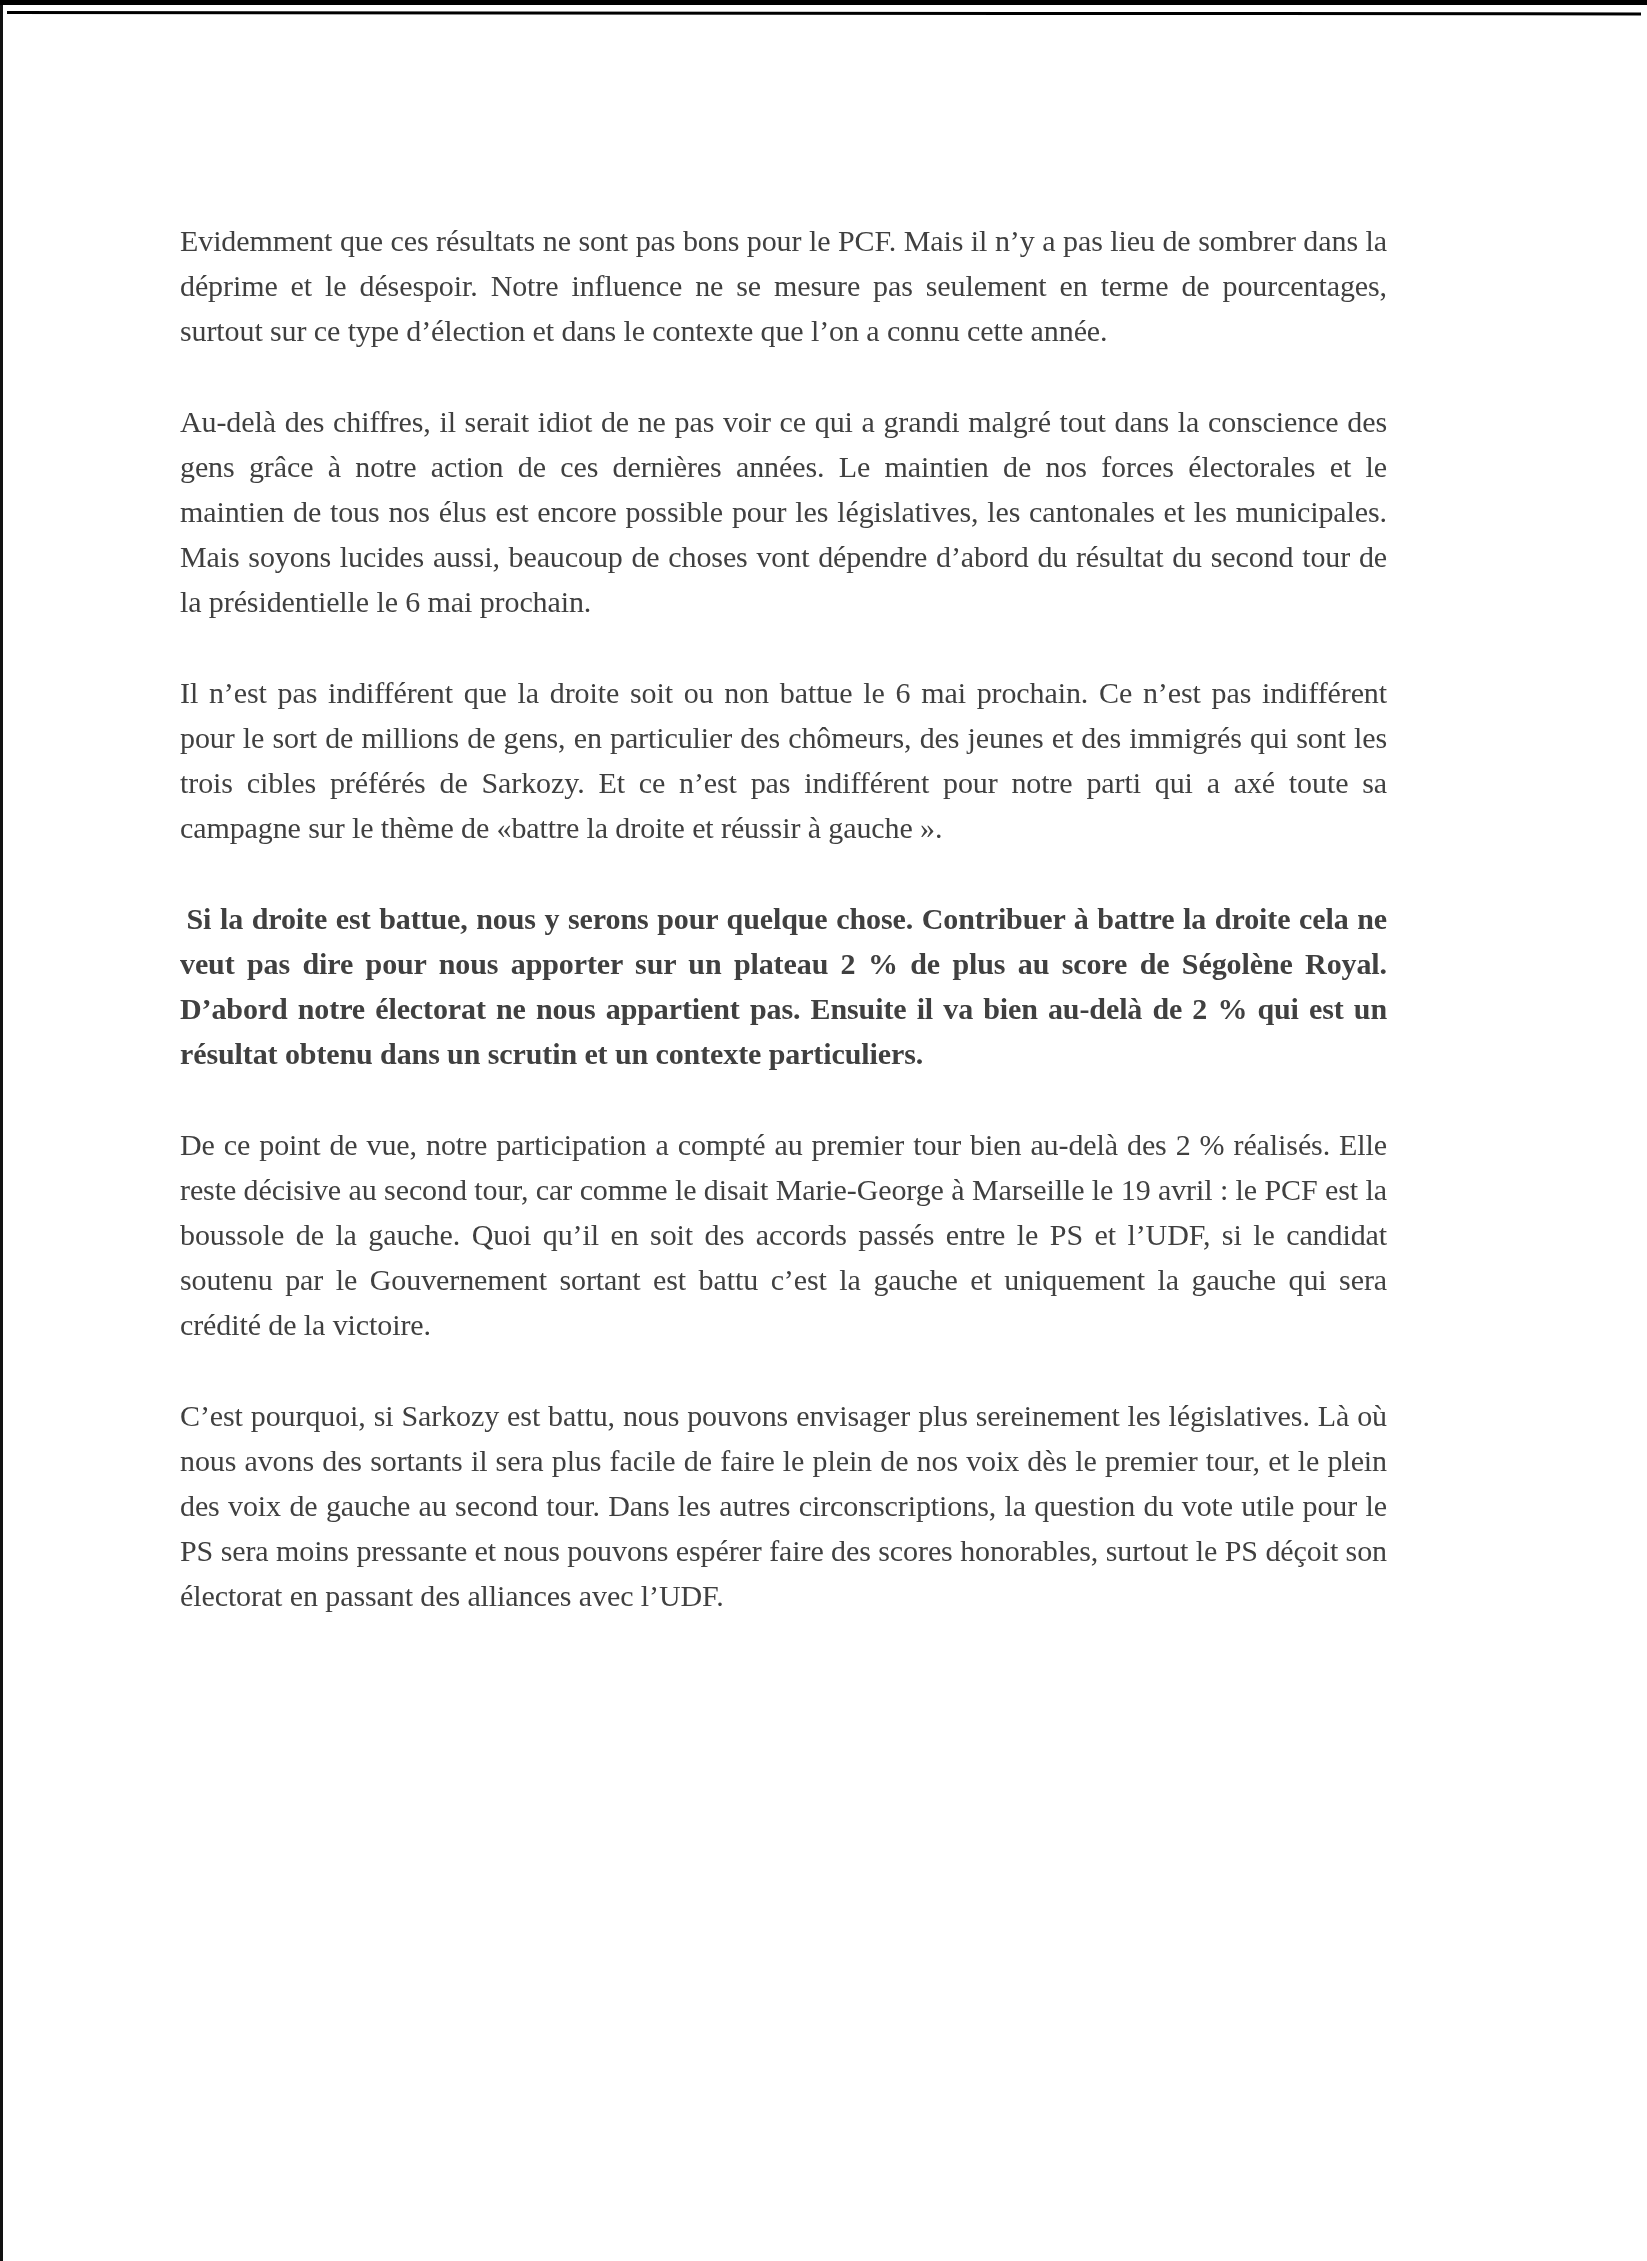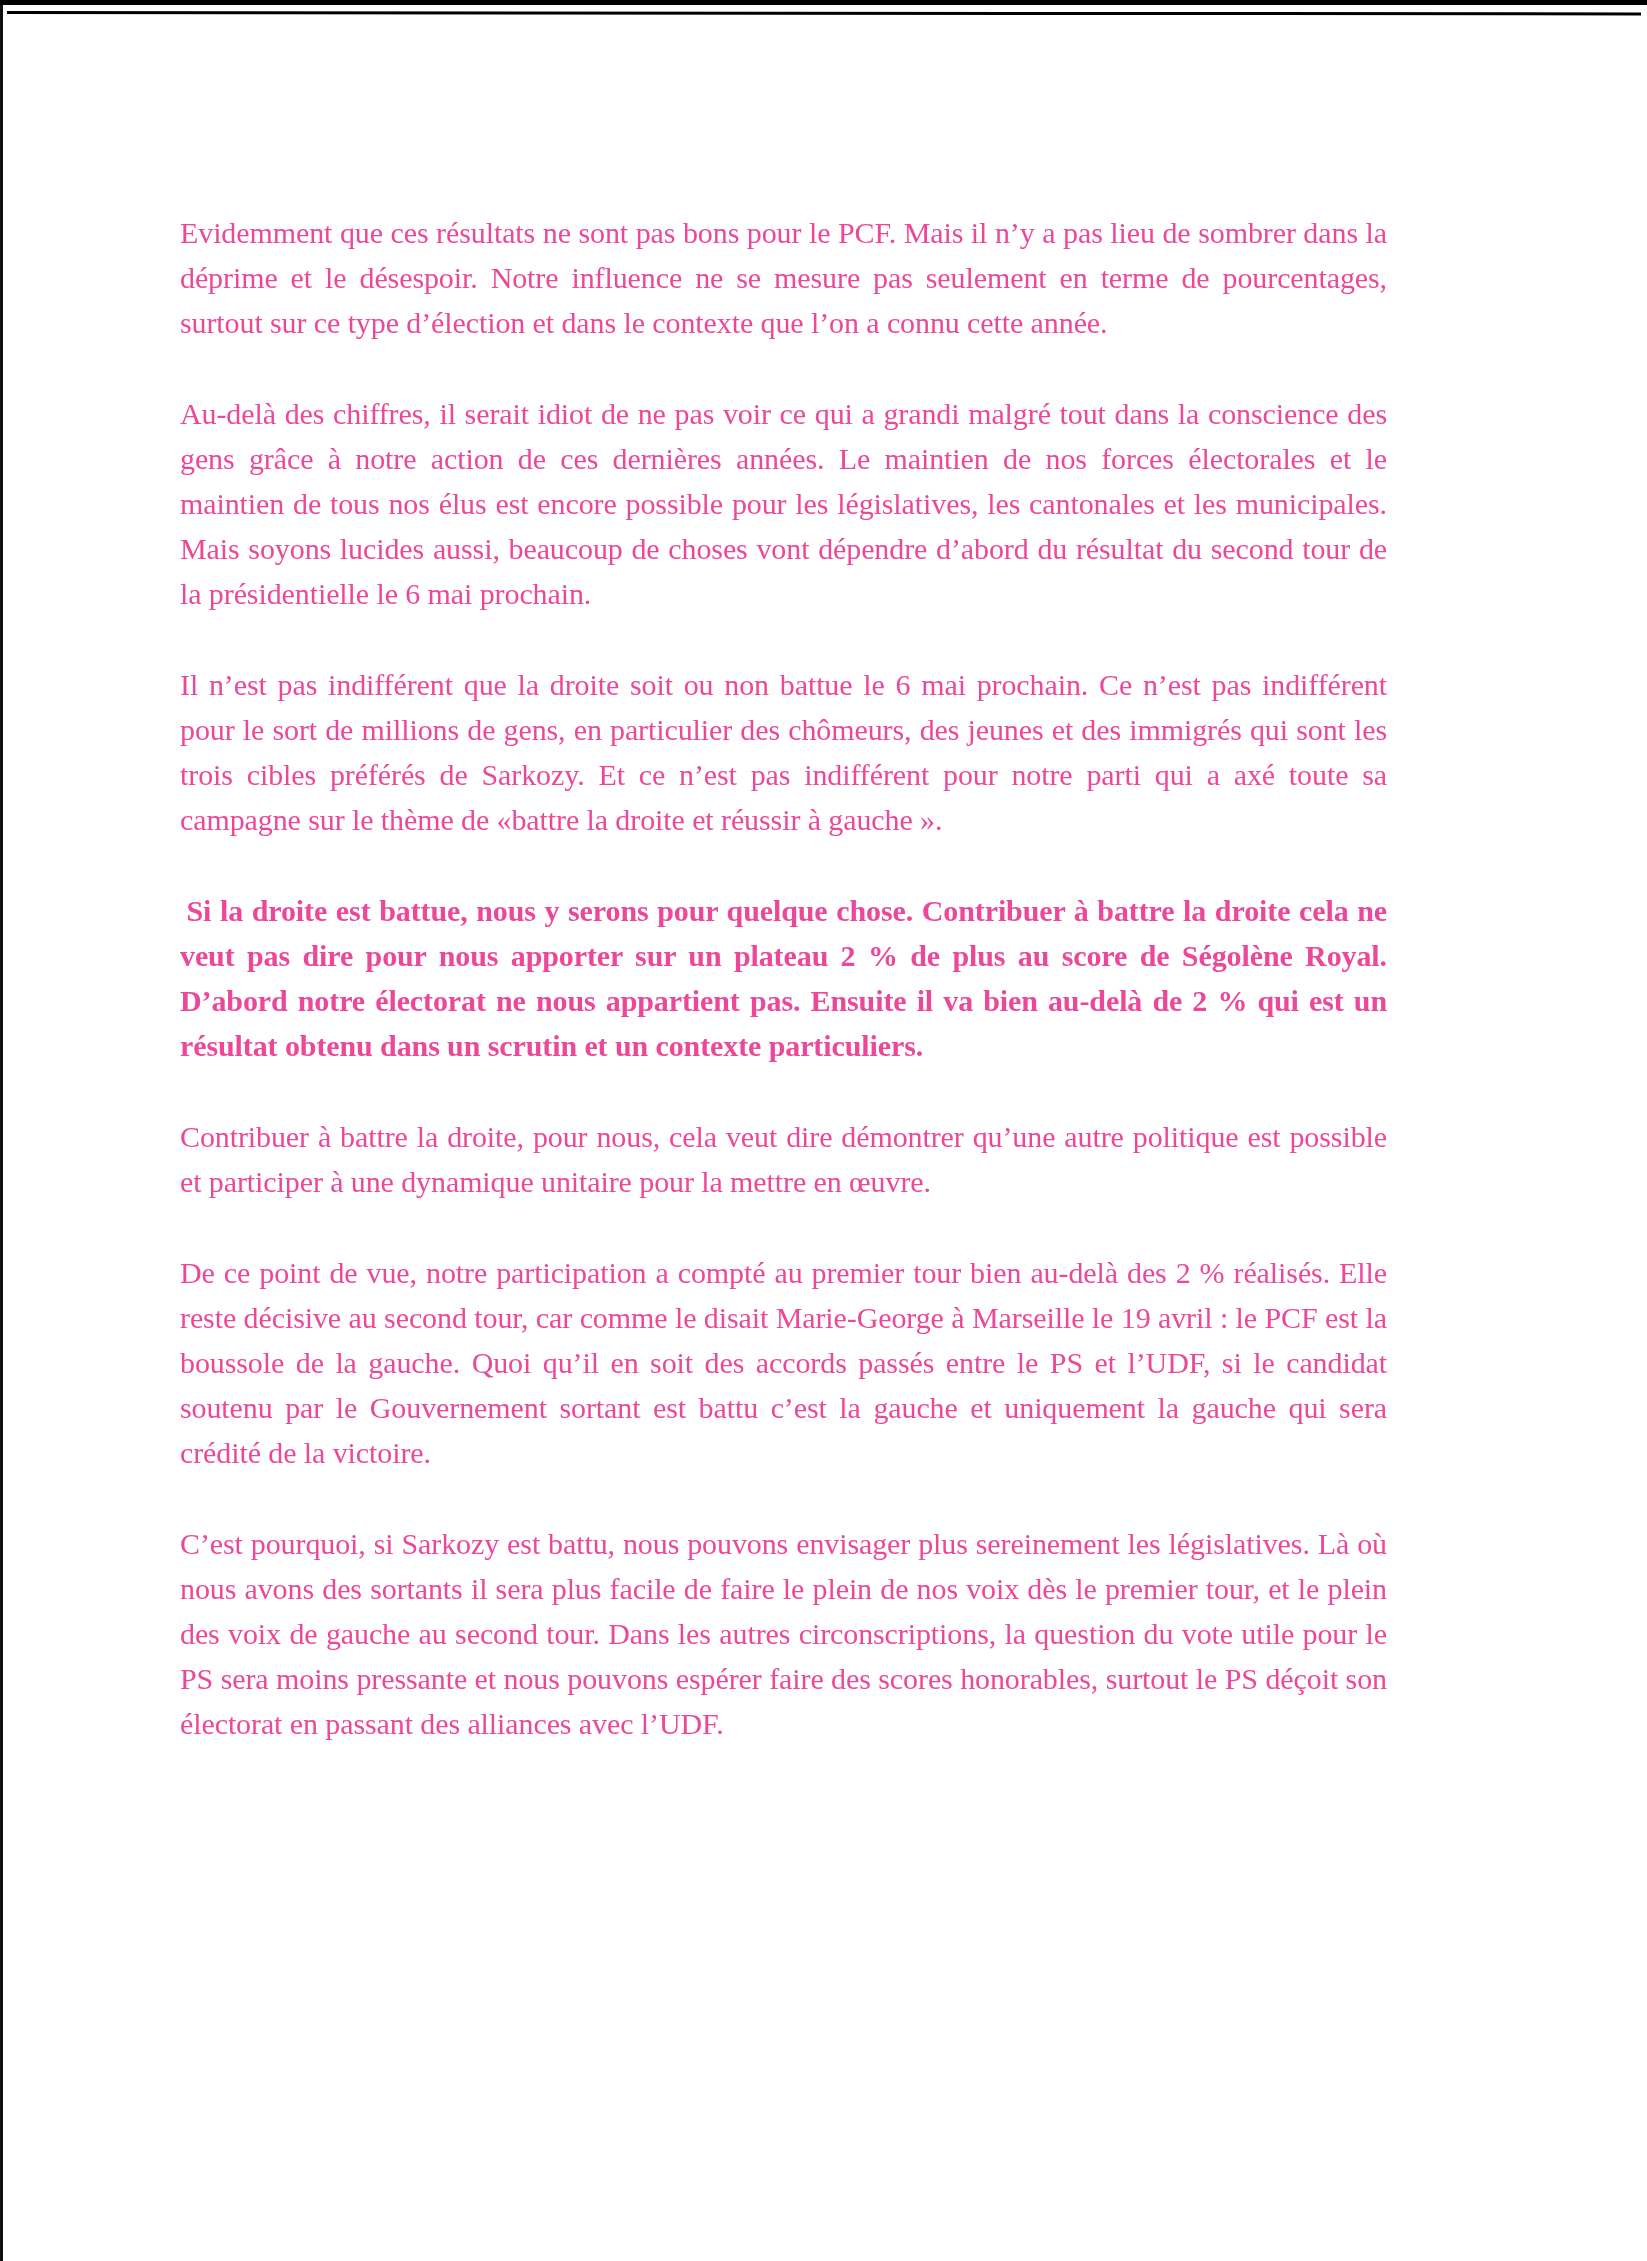--- a/index.html
+++ b/index.html
@@ -44,26 +44,26 @@
       position: absolute;
       left: 0;
       top: 5.2px;
       width: 2.6px;
       height: 2256px;
       background: #111;
     }
     .text-block {
       position: absolute;
       left: 180px;
-      top: 210px;
+      top: 218px;
       width: 1207px;
       font-family: "Liberation Serif", "DejaVu Serif", serif;
       font-size: 30px;
       line-height: 45px;
-      color: #ec4899;
+      color: #404040;
       text-align: justify;
       letter-spacing: -0.1px;
     }
     .para {
       margin: 0 0 46px 0;
       text-align: justify;
     }
     .para.indent {
       text-indent: 6.5px;
       font-weight: bold;
@@ -75,18 +75,17 @@
 <div class="page">
   <div class="scan-top-band"></div>
   <div class="scan-top-rule"></div>
   <div class="scan-left-edge"></div>
 
   <div class="text-block">
     <p class="para">Evidemment que ces résultats ne sont pas bons pour le PCF. Mais il n’y a pas lieu de sombrer dans la déprime et le désespoir. Notre influence ne se mesure pas seulement en terme de pourcentages, surtout sur ce type d’élection et dans le contexte que l’on a connu cette année.</p>
     <p class="para">Au-delà des chiffres, il serait idiot de ne pas voir ce qui a grandi malgré tout dans la conscience des gens grâce à notre action de ces dernières années.  Le maintien de nos forces électorales et le maintien de tous nos élus est encore possible pour les législatives, les cantonales et les municipales. Mais soyons lucides aussi, beaucoup de choses vont dépendre d’abord du résultat du second tour de la présidentielle le 6 mai prochain.</p>
     <p class="para">Il n’est pas indifférent que la droite soit ou non battue le 6 mai prochain. Ce n’est pas indifférent pour le sort de millions de gens, en particulier des chômeurs, des jeunes et des immigrés qui sont les trois cibles préférés de Sarkozy. Et ce n’est pas indifférent pour notre parti qui a axé toute sa campagne sur le thème de «battre la droite et réussir à gauche ».</p>
     <p class="para indent">Si la droite est battue, nous y serons pour quelque chose. Contribuer à battre la droite cela ne veut pas dire pour nous apporter sur un plateau 2 % de plus au score de Ségolène Royal. D’abord notre électorat ne nous appartient pas. Ensuite il va bien au-delà de 2 % qui est un résultat obtenu dans un scrutin et un contexte particuliers.</p>
-    <p class="para">Contribuer à battre la droite, pour nous, cela veut dire démontrer qu’une autre politique est possible et participer à une dynamique unitaire pour la mettre en œuvre.</p>
     <p class="para">De ce point de vue,  notre participation a compté au premier tour bien au-delà des 2 % réalisés. Elle reste  décisive au second tour, car comme le disait Marie-George à Marseille le 19 avril : le PCF est la boussole de la gauche.  Quoi qu’il en soit des accords passés entre le PS et l’UDF, si le candidat soutenu par le Gouvernement sortant est battu c’est la gauche et uniquement la gauche qui sera crédité de la victoire.</p>
     <p class="para">C’est pourquoi, si Sarkozy est battu, nous pouvons envisager plus sereinement les législatives. Là où nous avons des sortants il sera plus facile de faire le plein de nos voix dès le premier tour, et le plein des voix de gauche au second tour. Dans les autres circonscriptions, la question du vote utile pour le PS sera moins pressante et nous pouvons espérer faire des scores honorables, surtout le  PS déçoit son électorat en passant des alliances avec l’UDF.</p>
   </div>
 </div>
 
 
 </body></html>

